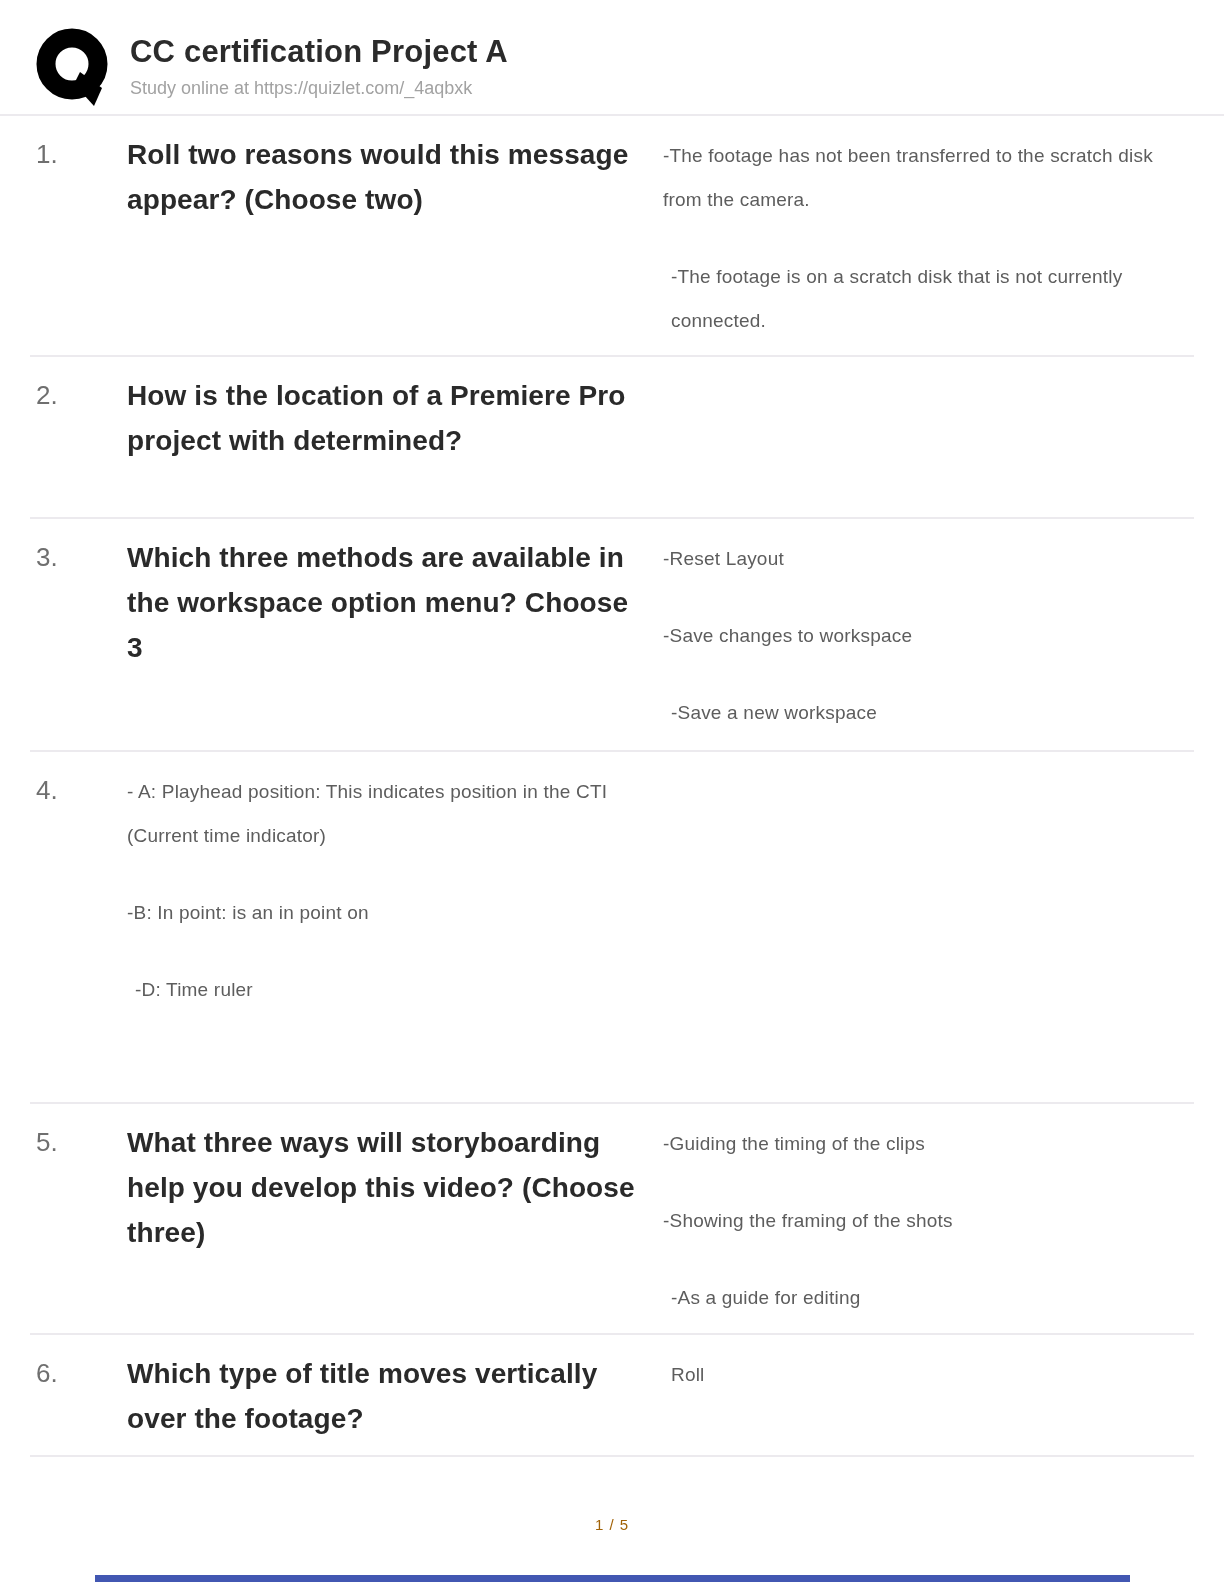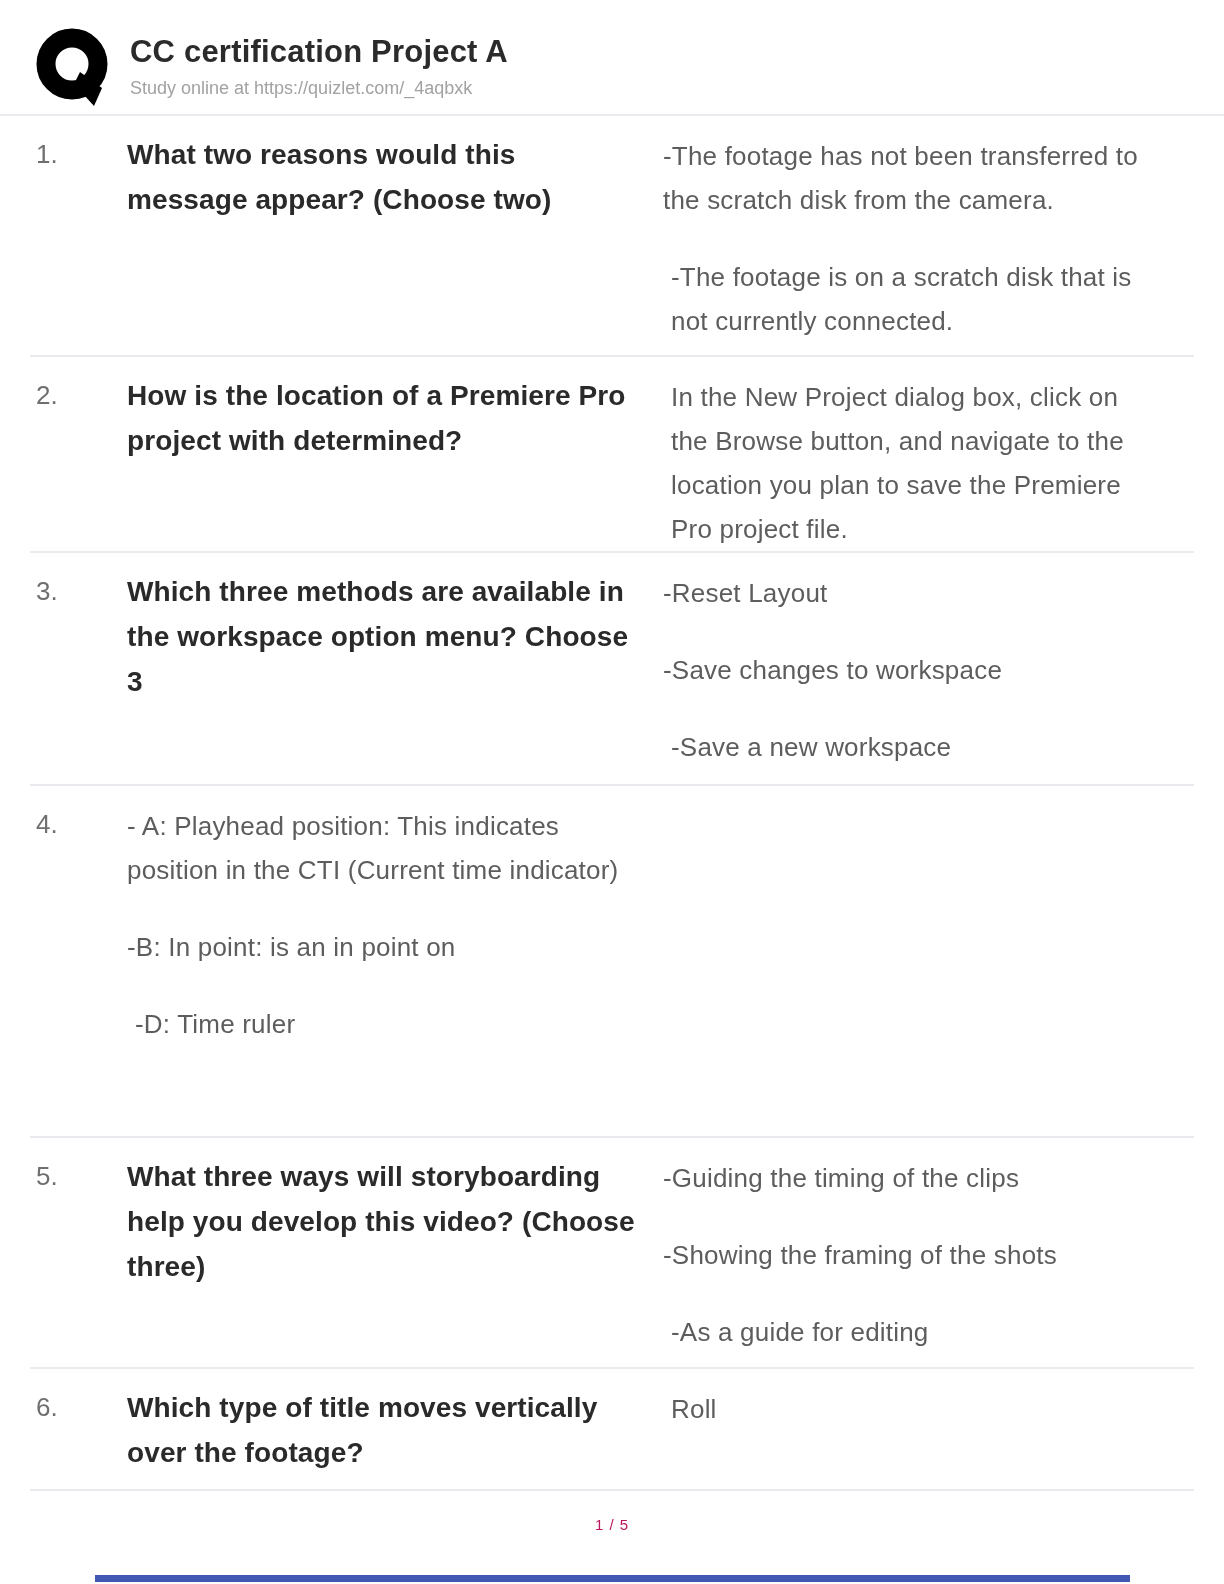--- a/index.html
+++ b/index.html
@@ -47,32 +47,32 @@
     font-size:26px; font-weight:300; color:#6f6f6f;
     line-height:45px;
   }
   .question {
     font-size:28px; font-weight:600; color:#2a2a2a;
     line-height:45px;
     letter-spacing:0.1px;
   }
   .answers { padding-top:2px; }
   .answers p {
-    font-size:26px; font-weight:300; color:#5d5d5d;
+    font-size:19px; font-weight:300; color:#5d5d5d;
     line-height:44px;
     margin-bottom:33px;
     letter-spacing:0.2px;
   }
   .answers p:last-child { margin-bottom:0;margin-left:8px; }
 
   
   .page-indicator {
     position:absolute; left:0; right:0; top:1516px;
     text-align:center;
-    font-size:15px; font-weight:300; color:#be185d;
+    font-size:15px; font-weight:300; color:#a16207;
     letter-spacing:1px;
   }
   .accent-bar {
     position:absolute; bottom:2px; left:95px; right:94px; height:7px;
   }
 </style>
 </head>
 <body>
 
 <div class="header">
@@ -85,33 +85,30 @@
   <div class="title-block">
     <div class="title">CC certification Project A</div>
     <div class="subtitle">Study online at https://quizlet.com/_4aqbxk</div>
   </div>
 </div>
 
 <div class="rows">
 
   <section class="qa-row r1">
     <div class="qnum">1.</div>
-    <div class="question">What two reasons would this message appear? (Choose two)</div>
+    <div class="question">Roll two reasons would this message appear? (Choose two)</div>
     <div class="answers">
       <p>-The footage has not been transferred to the scratch disk from the camera.</p>
       <p>-The footage is on a scratch disk that is not currently connected.</p>
     </div>
   </section>
 
   <section class="qa-row r2">
     <div class="qnum">2.</div>
     <div class="question">How is the location of a Premiere Pro project with determined?</div>
-    <div class="answers">
-      <p>In the New Project dialog box, click on the Browse button, and navigate to the location you plan to save the Premiere Pro project file.</p>
-    </div>
   </section>
 
   <section class="qa-row r3">
     <div class="qnum">3.</div>
     <div class="question">Which three methods are available in the workspace option menu? Choose 3</div>
     <div class="answers">
       <p>-Reset Layout</p>
       <p>-Save changes to workspace</p>
       <p>-Save a new workspace</p>
     </div>

